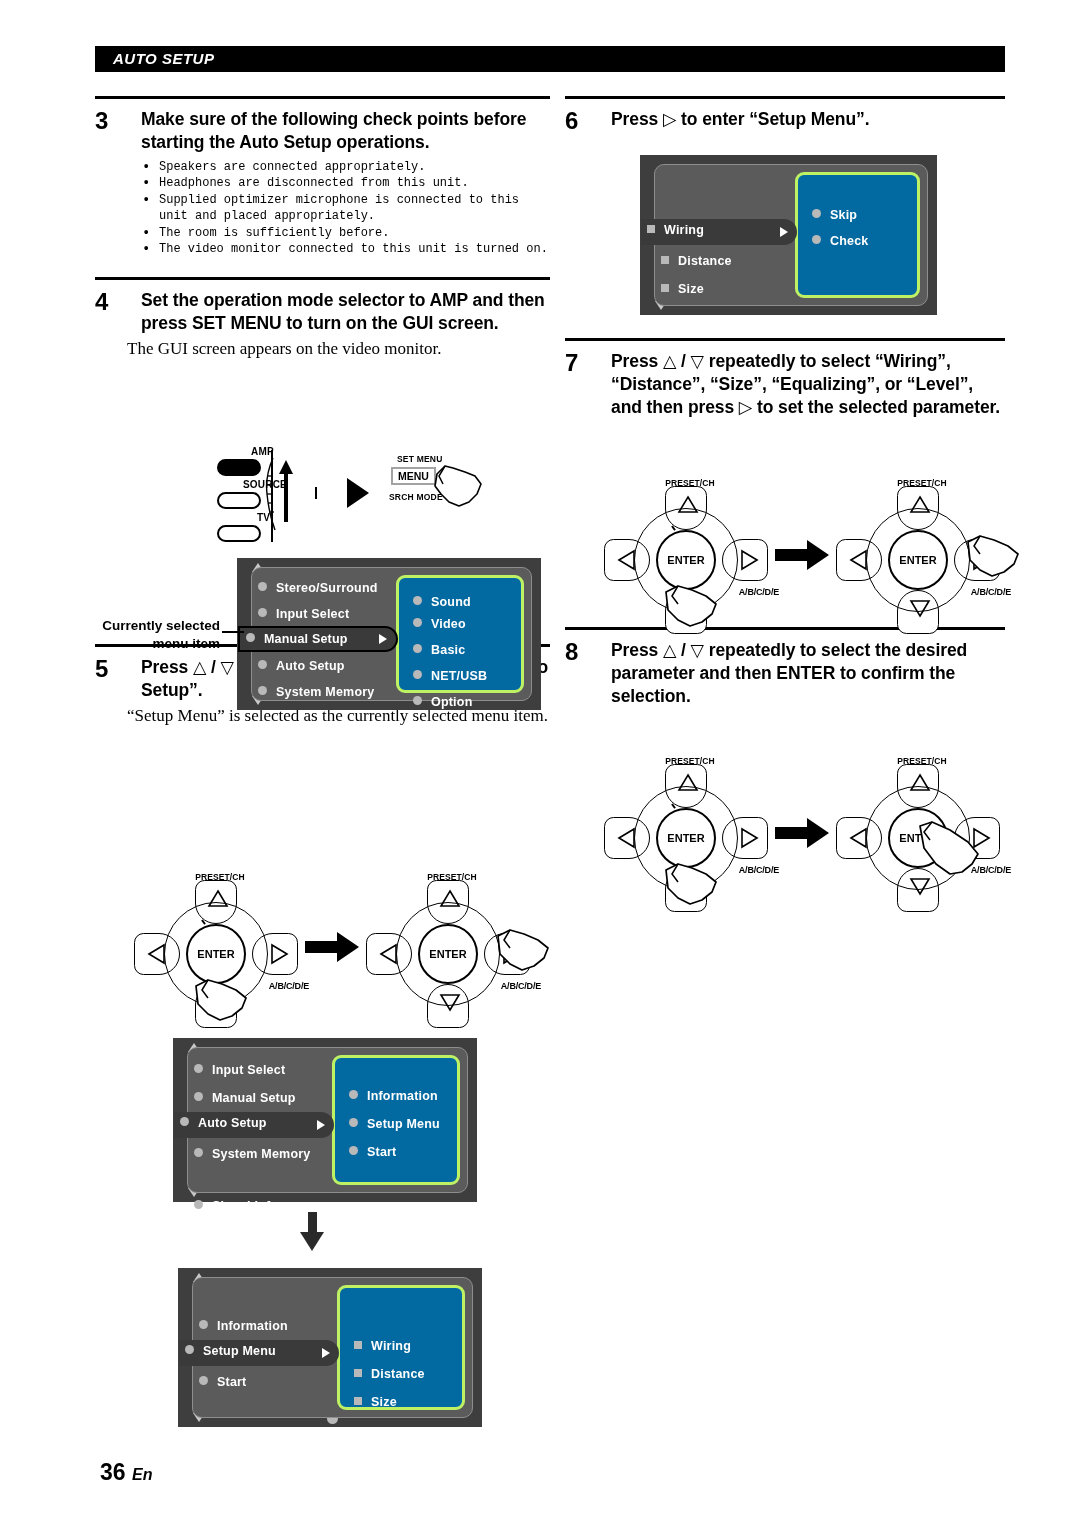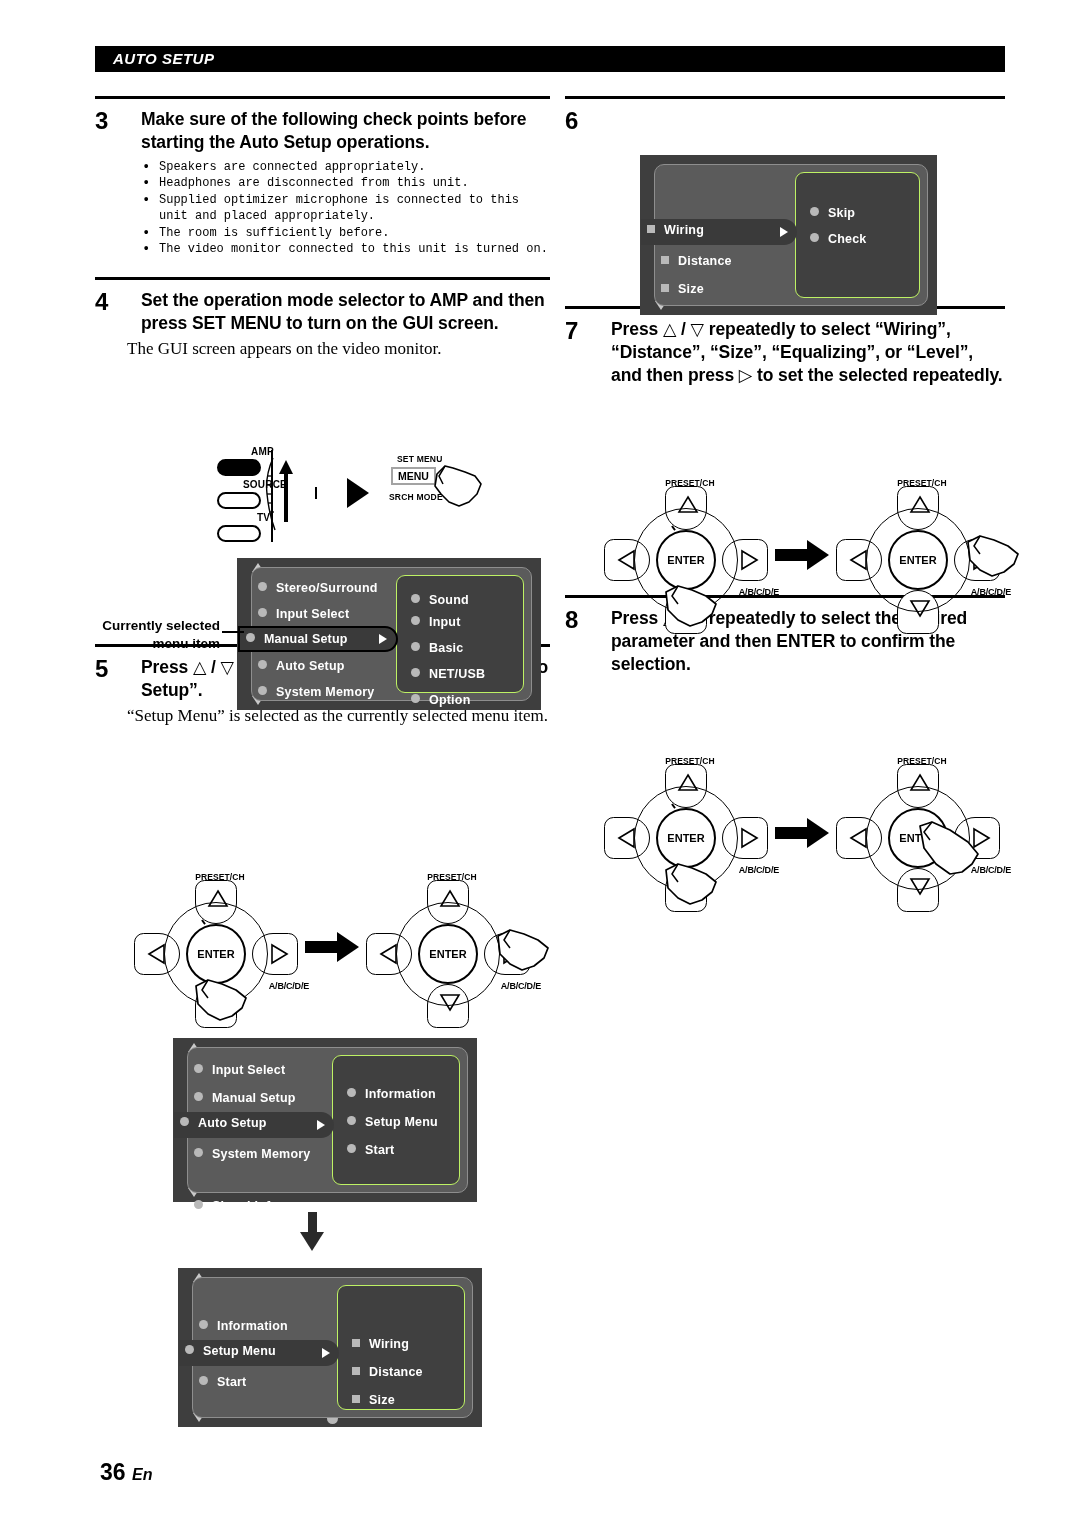--- a/index.html
+++ b/index.html
@@ -64,22 +64,22 @@
     border: 1px solid #3e3e3e;
   }
   .gui .inner {
     position: absolute; left: 13px; right: 8px; top: 8px; bottom: 8px;
     background: #5b5b5b;
     border: 1px solid #8e8e8e;
     border-radius: 10px;
   }
   .gui .rightpane {
     position: absolute; top: 7px; bottom: 7px; right: 7px;
-    background: #404040;
-    border: 1px solid #bef264;
+    background: #0369a1;
+    border: 3px solid #bef264;
     border-radius: 9px;
   }
   .mi {
     position: absolute;
     font-size: 12.5px; font-weight: bold; color: #ffffff;
     white-space: nowrap;
     letter-spacing: .2px;
   }
   .mi .dot {
     display: inline-block; width: 9px; height: 9px; border-radius: 50%;
@@ -253,26 +253,27 @@
       <div class="head"><span>Press </span><span class="gl">△</span><span> / </span><span class="gl">▽</span><span> repeatedly and then </span><span class="gl">▷</span><span> to select “Auto Setup”.</span></div>
       <div class="body">“Setup Menu” is selected as the currently selected menu item.</div>
     </div>
   </div>
 
   <div class="col-right">
 
     <div class="rule"></div>
     <div class="step">
       <div class="num">6</div>
+      <div class="head"><span>Press </span><span class="gl">▷</span><span> to enter “Setup Menu”.</span></div>
     </div>
 
     <div class="rule" style="margin-top:207px"></div>
     <div class="step">
       <div class="num">7</div>
-      <div class="head"><span>Press </span><span class="gl">△</span><span> / </span><span class="gl">▽</span><span> repeatedly to select “Wiring”, “Distance”, “Size”, “Equalizing”, or “Level”, and then press </span><span class="gl">▷</span><span> to set the selected repeatedly.</span></div>
+      <div class="head"><span>Press </span><span class="gl">△</span><span> / </span><span class="gl">▽</span><span> repeatedly to select “Wiring”, “Distance”, “Size”, “Equalizing”, or “Level”, and then press </span><span class="gl">▷</span><span> to set the selected parameter.</span></div>
     </div>
 
     <div class="rule" style="margin-top:208px"></div>
     <div class="step">
       <div class="num">8</div>
       <div class="head"><span>Press </span><span class="gl">△</span><span> / </span><span class="gl">▽</span><span> repeatedly to select the desired parameter and then ENTER to confirm the selection.</span></div>
     </div>
   </div>
 
   <div class="amp" style="left:215px; top:446px; width:220px; height:100px;">
@@ -314,21 +315,21 @@
       </svg>
     </div>
   </div>
 
   <div class="gui" style="position:absolute; left:237px; top:558px; width:304px; height:152px;">
     <div class="scroll-up"></div>
     <div class="scroll-dn"></div>
     <div class="inner">
       <div class="rightpane" style="left:144px;">
         <div class="mi" style="left:14px; top:16px;"><span class="dot"></span><span class="txt">Sound</span></div>
-        <div class="mi" style="left:14px; top:38px;"><span class="dot"></span><span class="txt">Input</span></div>
+        <div class="mi" style="left:14px; top:38px;"><span class="dot"></span><span class="txt">Video</span></div>
         <div class="mi" style="left:14px; top:64px;"><span class="dot"></span><span class="txt">Basic</span></div>
         <div class="mi" style="left:14px; top:90px;"><span class="dot"></span><span class="txt">NET/USB</span></div>
         <div class="mi" style="left:14px; top:116px;"><span class="dot"></span><span class="txt">Option</span></div>
       </div>
       <div class="mi" style="left:6px; top:12px;"><span class="dot"></span><span class="txt">Stereo/Surround</span></div>
       <div class="mi" style="left:6px; top:38px;"><span class="dot"></span><span class="txt">Input Select</span></div>
       <div class="mi sel" style="left:-14px; top:58px; width:160px; height:26px;"><span class="dot"></span><span class="txt">Manual Setup</span><span class="caret"></span></div>
       <div class="mi" style="left:6px; top:90px;"><span class="dot"></span><span class="txt">Auto Setup</span></div>
       <div class="mi" style="left:6px; top:116px;"><span class="dot"></span><span class="txt">System Memory</span></div>
     </div>

